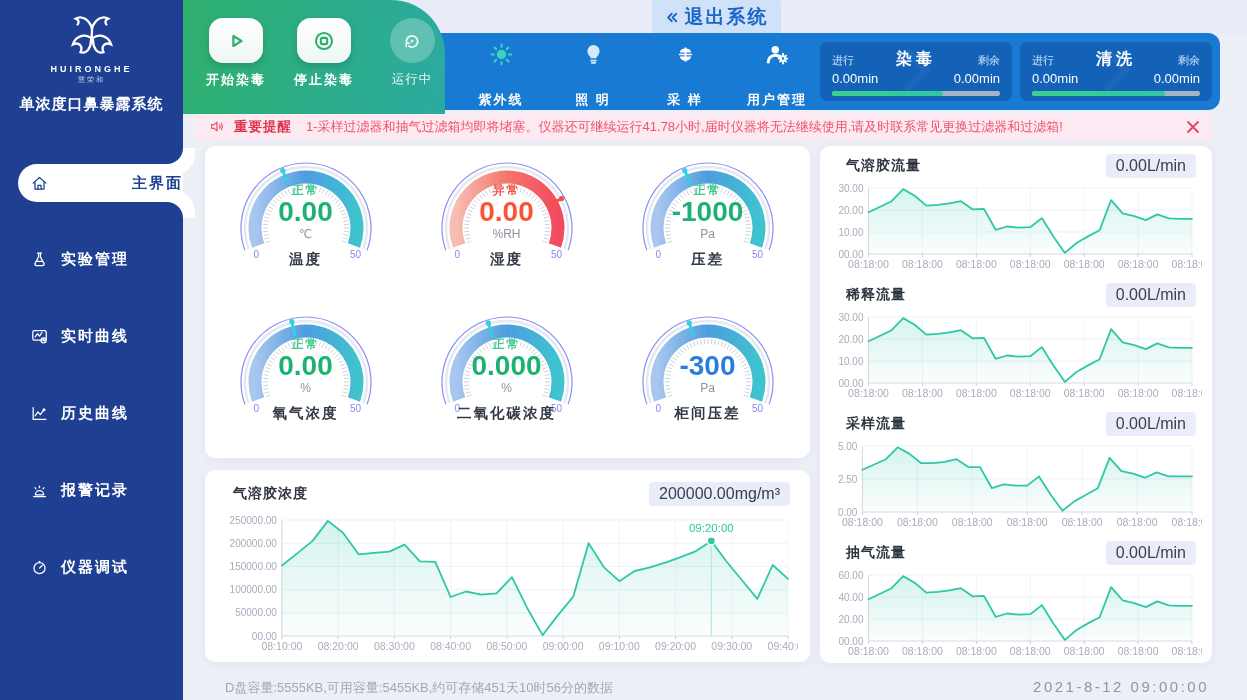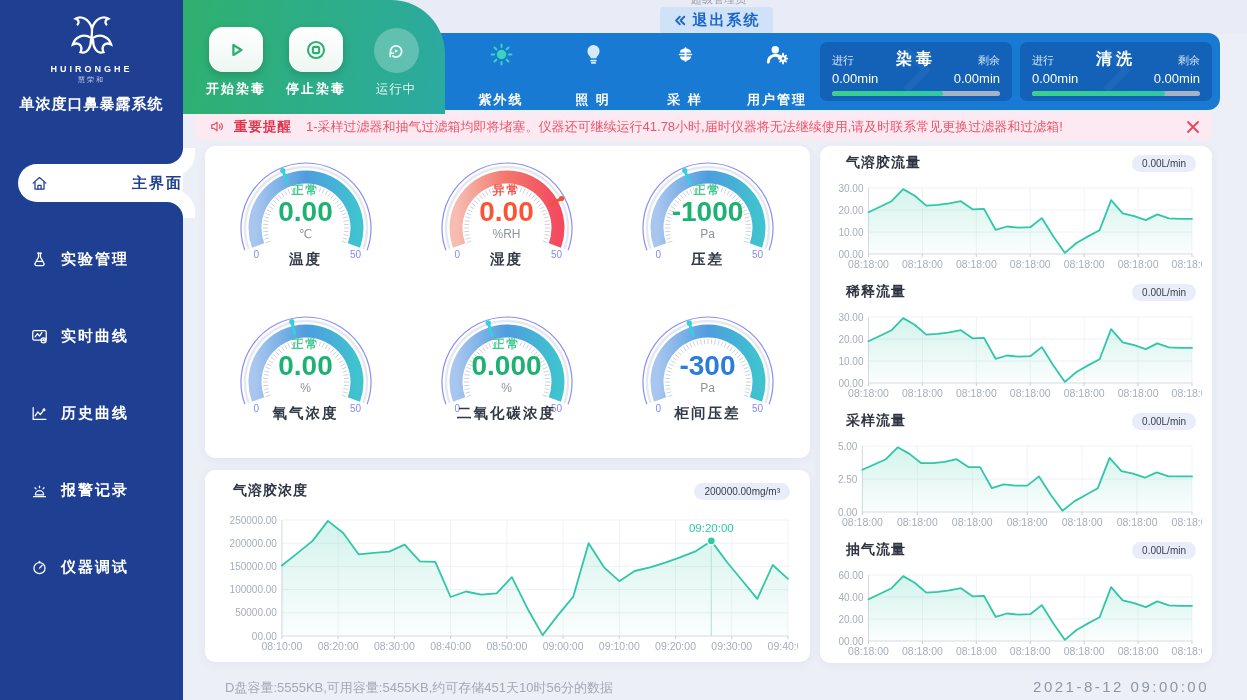--- a/index.html
+++ b/index.html
@@ -17,24 +17,24 @@
   .nav-item .nv-label{font-size:15px;letter-spacing:2px;font-weight:600;}
   .nav-item svg{flex:0 0 auto;}
   .nav-item.active{background:#fff;color:#1e3f92;border-radius:19px 0 0 19px;}
   .nav-item.active::before{content:"";position:absolute;right:0;top:-16px;width:16px;height:16px;border-bottom-right-radius:16px;box-shadow:6px 6px 0 6px #fff;}
   .nav-item.active::after{content:"";position:absolute;right:0;bottom:-16px;width:16px;height:16px;border-top-right-radius:16px;box-shadow:6px -6px 0 6px #fff;}
 
   
   .topstrip{position:absolute;left:183px;top:0;width:1064px;height:34px;background:#e9ebf6;display:flex;align-items:center;justify-content:flex-end;z-index:2;flex-direction:column;}
   .user-name{font-size:14px;font-weight:bold;color:#2a2f3a;margin-left:8px;}
   .user-role{font-size:11px;color:#9aa0ad;margin-left:7px;}
-  .logout-btn{margin-left:26px;margin-right:24px;background:#cfe2f8;border-radius:4px;padding:4px 12px;display:flex;align-items:center;gap:6px;color:#1b66c9;font-size:15px;letter-spacing:2px;font-weight:600;cursor:pointer;}
+  .logout-btn{margin-left:26px;margin-right:24px;background:#cfe2f8;border-radius:4px;padding:4px 12px;display:flex;align-items:center;gap:6px;color:#1b66c9;font-size:19px;letter-spacing:2px;font-weight:600;cursor:pointer;}
 
   
-  .green-panel{position:absolute;left:183px;top:0;width:262px;height:114px;background:linear-gradient(100deg,#2fb06e 0%,#2baaa1 100%);border-radius:0 54px 0 0;z-index:5;display:flex;align-items:flex-end;padding:18px 0 16px 24px;box-sizing:border-box;gap:22px;}
+  .green-panel{position:absolute;left:183px;top:0;width:262px;height:114px;background:linear-gradient(100deg,#2fb06e 0%,#2baaa1 100%);border-radius:0 54px 0 0;z-index:5;display:flex;align-items:flex-start;padding:18px 0 4px 24px;box-sizing:border-box;gap:30px;}
   .tool-col{display:flex;flex-direction:column;align-items:center;width:58px;}
   .tool-btn{width:54px;height:45px;background:linear-gradient(#ffffff,#edf7f2);border-radius:14px;box-shadow:0 3px 7px rgba(15,80,60,.28);display:flex;align-items:center;justify-content:center;cursor:pointer;}
   .tool-label{margin-top:8px;color:#fff;font-size:13px;font-weight:bold;letter-spacing:2px;white-space:nowrap;}
   .run-circle{width:45px;height:45px;border-radius:50%;background:rgba(255,255,255,.25);display:flex;align-items:center;justify-content:center;}
   .run-label{margin-top:8px;color:rgba(255,255,255,.9);font-size:12.5px;letter-spacing:1px;white-space:nowrap;}
 
   
   .blue-bar{position:absolute;left:435px;top:33px;width:785px;height:77px;background:#187ad3;border-radius:0 12px 12px 0;z-index:3;}
   .switch-row{position:absolute;left:28px;top:8px;display:flex;gap:16px;}
   .switch-item{width:76px;display:flex;flex-direction:column;align-items:center;gap:23px;color:#fff;cursor:pointer;}
@@ -64,21 +64,21 @@
   .gauge-cell svg{position:absolute;left:21px;top:4px;}
   .g-overlay{position:absolute;left:0;top:0;width:100%;}
   .g-status{margin-top:34px;font-size:12px;font-weight:bold;letter-spacing:2px;height:14px;}
   .g-value{font-size:28px;font-weight:bold;line-height:30px;margin-top:1px;}
   .g-unit{font-size:12px;color:#8d939e;margin-top:0;}
   .g-label{position:absolute;top:102px;width:100%;font-size:14.5px;color:#333a47;letter-spacing:2px;font-weight:600;}
 
   .conc-card{left:205px;top:470px;width:605px;height:192px;}
   .card-head{display:flex;justify-content:space-between;align-items:center;padding:12px 20px 0 28px;}
   .card-title{font-size:14px;font-weight:bold;color:#2f3542;letter-spacing:1px;}
-  .badge{background:#e9edfa;border-radius:9px;padding:3px 10px;font-size:10px;color:#3a3f4a;}
+  .badge{background:#e9edfa;border-radius:4px;padding:3px 10px;font-size:16px;color:#3a3f4a;}
   .conc-chart{position:absolute;left:12px;top:40px;width:581px;height:144px;}
 
   .right-card{left:820px;top:146px;width:392px;height:517px;}
   .flow-section{height:129px;position:relative;}
   .sec-head{display:flex;justify-content:space-between;align-items:center;padding:8px 16px 0 26px;}
   .flow-chart{position:absolute;left:8px;top:32px;width:374px;height:94px;}
 
   
   .status-disk{position:absolute;left:225px;top:679px;font-size:13px;color:#a2a8b6;}
   .status-date{position:absolute;right:38px;top:678px;font-size:15px;color:#8e96a8;letter-spacing:2.5px;}

